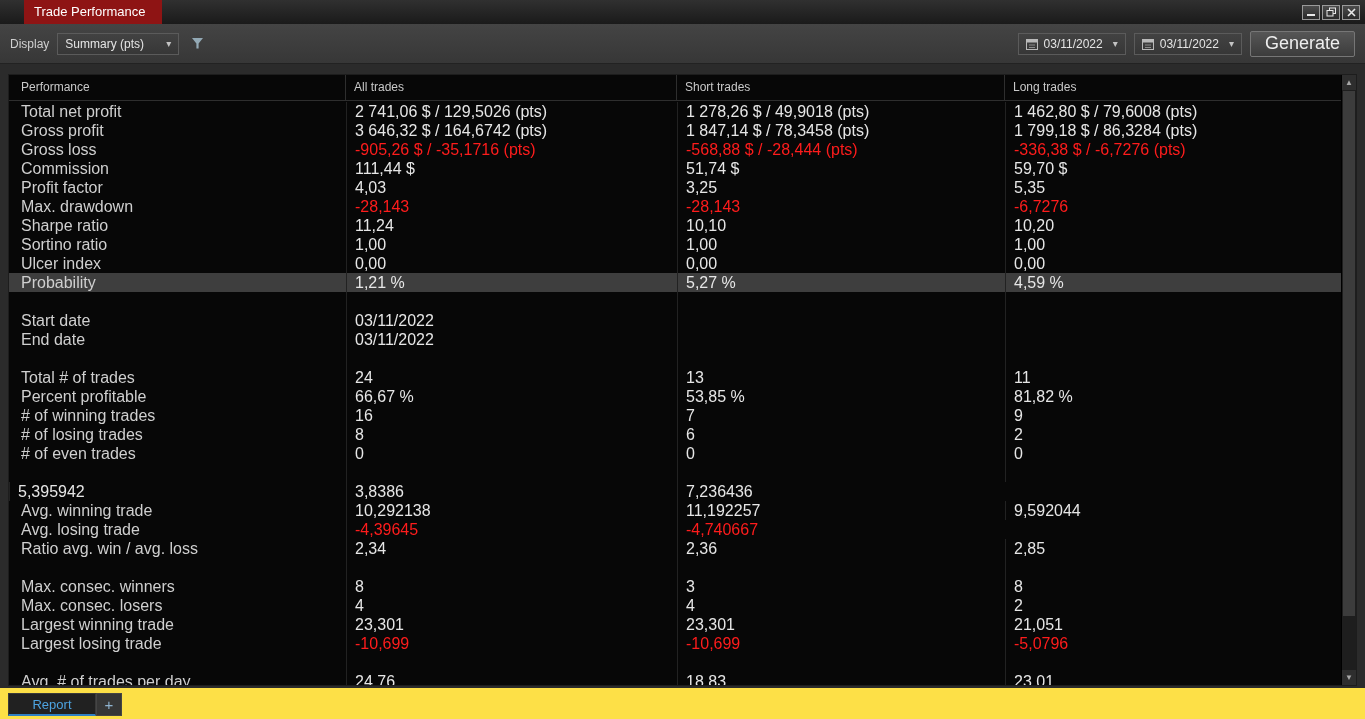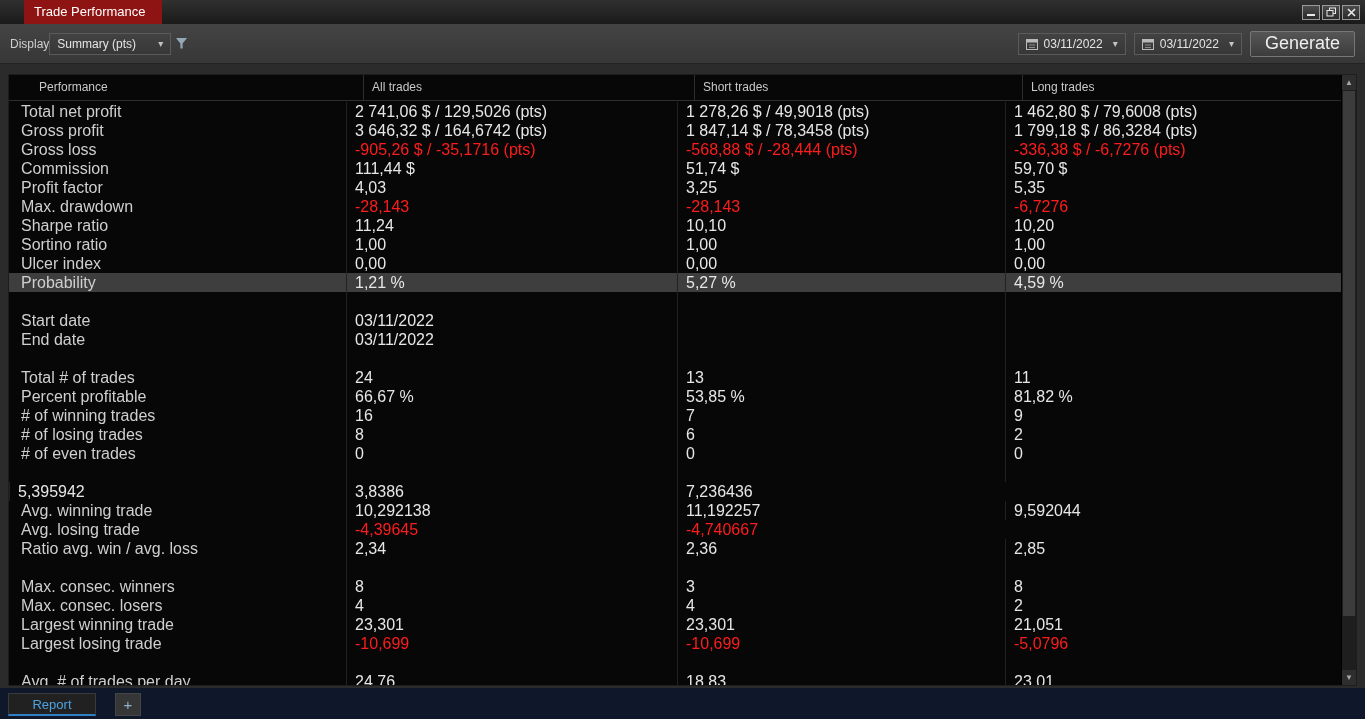--- a/index.html
+++ b/index.html
@@ -12,37 +12,37 @@
     background:linear-gradient(#303030,#1a1a1a); display:flex; align-items:stretch;padding-left:24px; }
   .title-chip { background:#8e1414; color:#ffffff; font-size:13px; line-height:24px;
     padding:0 16px 0 10px; white-space:nowrap; }
   .win-controls { margin-left:auto; display:flex; align-items:center; gap:2px; padding-right:5px; }
   .win-btn { width:18px; height:15px; background:linear-gradient(#4c4c4c,#2a2a2a);
     border:1px solid #9a9a9a; display:flex; align-items:center; justify-content:center; cursor:pointer; }
 
   
   .toolbar { position:absolute; top:24px; left:0; right:0; height:40px;
     background:linear-gradient(#444444,#373737); border-bottom:1px solid #222;
-    display:flex; align-items:center; padding:0 10px; }
+    display:flex; align-items:center; padding:0 10px; gap:8px; }
   .tb-label { color:#cfcfcf; font-size:12px; }
   .combo { height:22px; display:flex; align-items:center; gap:6px; padding:0 7px;
     background:linear-gradient(#424242,#373737); border:1px solid #5b5b5b; color:#e4e4e4;
     font-size:12px; cursor:pointer; }
   .combo .chev { color:#c3c3c3; font-size:10px; margin-left:4px; }
   .combo.display { min-width:122px; justify-content:space-between; }
   .filter-btn { margin-left:4px; display:flex; align-items:center; cursor:pointer; }
   .tb-right { margin-left:auto; display:flex; align-items:center; gap:8px; }
   .btn-generate { height:26px; padding:0 14px; font-size:18px; color:#eeeeee;
     background:linear-gradient(#565656,#3c3c3c); border:1px solid #767676; border-radius:2px; cursor:pointer; }
 
   
   .table-area { position:absolute; left:8px; right:8px; top:74px; bottom:33px;
     background:#070707; border:1px solid #1d1d1d; }
   .grid-cols { display:grid; grid-template-columns:337px 331px 328px 1fr; }
-  .thead { height:26px; border-bottom:1px solid #2e2e2e; margin-right:15px;padding-left:18px; }
+  .thead { height:26px; border-bottom:1px solid #2e2e2e; margin-right:15px; }
   .thead .hcell { color:#c9c9c9; font-size:12px; line-height:25px; padding-left:8px;
     border-right:1px solid #2e2e2e; white-space:nowrap; overflow:hidden; }
   .thead .hcell:first-child { padding-left:12px; }
   .thead .hcell:last-child { border-right:none; }
   .tbody { position:absolute; top:27px; bottom:0; left:0; right:15px; overflow:hidden; }
   .trow { height:19px; line-height:19px; font-size:16px; }
   .trow.selected { background:#3e3e3e; }
   .cell { padding-left:8px; white-space:nowrap; overflow:hidden; }
   .cell.rowlabel { color:#cfcfcf; padding-left:12px; }
   .cell.val { color:#e6e6e6; border-left:1px solid #222222; }
@@ -50,22 +50,22 @@
 
   
   .sbar { position:absolute; top:0; right:0; bottom:0; width:15px; background:#1e1e1e; border-left:1px solid #000; }
   .sb-arrow { position:absolute; left:0; width:14px; height:15px; background:#2e2e2e;
     color:#a8a8a8; font-size:8px; text-align:center; line-height:15px; cursor:pointer; }
   .sb-up { top:0; } .sb-down { bottom:0; }
   .sb-thumb { position:absolute; left:1px; right:1px; top:16px; height:calc(100% - 85px);
     background:#3c3c3c; cursor:pointer; }
 
   
-  .tabbar { position:absolute; left:0; right:0; bottom:0; height:31px; background:#0f172a;
-    display:flex; align-items:center; padding:2px 0 0 8px; gap:19px; }
+  .tabbar { position:absolute; left:0; right:0; bottom:0; height:31px; background:#fde047;
+    display:flex; align-items:center; padding:2px 0 0 8px; gap:0; }
   .tab { height:23px; display:flex; align-items:center; justify-content:center; cursor:pointer; font-size:13px; }
   .tab.report { min-width:88px; background:#212121; border:1px solid #3a3a3a;
     border-bottom:2px solid #2f80c4; color:#4da3e0; }
   .tab.add { width:26px; background:#363636; border:1px solid #454545; color:#8fb3cf; font-size:15px; }
 </style>
 </head>
 <body>
 
 <div class="window">
 

